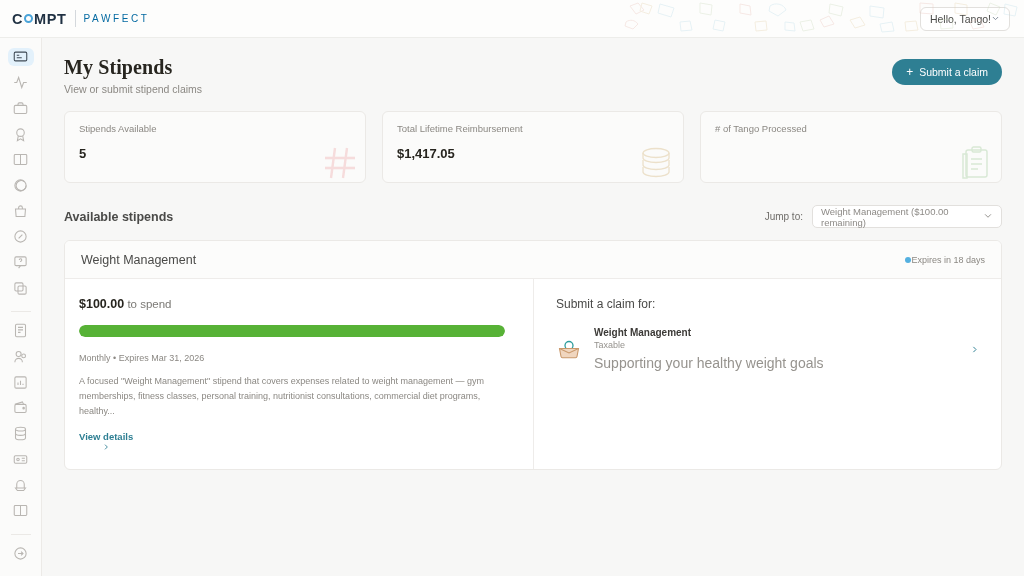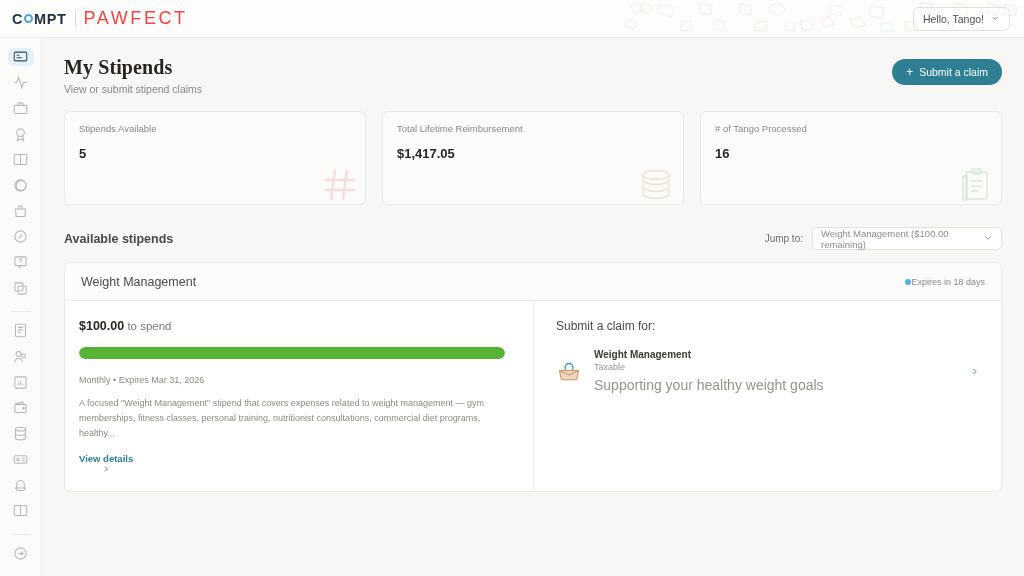--- a/index.html
+++ b/index.html
@@ -50,29 +50,29 @@
     font-size: 14.5px; font-weight: bold; letter-spacing: .6px;
     color: #1f3042; display: flex; align-items: center;
   }
   .logo-o {
     display: inline-block; width: 9px; height: 9px;
     border: 2px solid #4aa3d8; border-radius: 50%;
     margin: 0 1px;
   }
   .logo-div { width: 1px; height: 17px; background: #d4d8dc; }
   .logo-pawfect {
-    font-size: 18px; letter-spacing: 2.6px; color: #ef4444; font-weight: 400;
+    font-size: 10px; letter-spacing: 2.6px; color: #0369a1; font-weight: 400;
   }
   .topbar-doodles {
     position: absolute; left: 620px; right: 0; top: 0; bottom: 0;
     overflow: hidden; pointer-events: none; opacity: .33;
   }
   .topbar-right { margin-left: auto; display: flex; align-items: center; }
   .user-chip {
-    display: flex; align-items: center; gap: 7px;
+    display: flex; align-items: center; gap: 0;
     border: 1px solid #e2e0dd; background: #fff;
     border-radius: 6px; padding: 5px 9px;
     font-size: 10.5px; color: #4a4a48;
   }
   .user-chip svg { width: 9px; height: 9px; color: #7b8794; }
 
   
   .content { position: absolute; top: 38px; left: 0; right: 0; bottom: 0; overflow: hidden; }
   .page-head { display: flex; align-items: flex-start; padding: 18px 22px 0 22px; }
   .page-title {
@@ -86,21 +86,21 @@
     border: none; border-radius: 14px;
     font-size: 10.5px; padding: 7px 14px;
     display: flex; align-items: center; gap: 6px;
     font-family: "Liberation Sans", sans-serif;
   }
   .btn-submit .plus { font-size: 12px; line-height: 1; }
 
   
   .stats { display: flex; gap: 16px; padding: 16px 22px 0 22px; }
   .stat-card {
-    flex: 1 1 0; height: 94px;
+    flex: 1 1 0; height: 72px;
     background: #fbfbfa; border: 1px solid #ebe9e6; border-radius: 6px;
     position: relative; overflow: hidden; padding: 11px 14px;
   }
   .stat-label { font-size: 9.5px; color: #8b8883; }
   .stat-value { font-size: 13px; font-weight: bold; color: #27251f; margin-top: 12px; }
   .stat-deco { position: absolute; right: 8px; bottom: 2px; opacity: .55; }
   .stat-deco svg { display: block; }
 
   
   .section-row {
@@ -417,21 +417,20 @@
               <ellipse cx="19" cy="7" rx="13" ry="4.5"></ellipse>
               <path d="M6 7v5c0 2.5 5.8 4.5 13 4.5S32 14.5 32 12V7"></path>
               <path d="M6 14v5c0 2.5 5.8 4.5 13 4.5S32 21.5 32 19v-5"></path>
               <path d="M6 21v5c0 2.5 5.8 4.5 13 4.5S32 28.5 32 26v-5"></path>
             </svg>
           </div>
         </div>
 
         <div class="stat-card">
           <div class="stat-label"># of Tango Processed</div>
-          <div class="stat-value">16</div>
           <div class="stat-deco">
             <svg width="34" height="34" viewBox="0 0 34 34" fill="none" stroke="#bcd9b6" stroke-width="1.4">
               <rect x="7" y="4" width="21" height="27" rx="2"></rect>
               <rect x="13" y="1" width="9" height="5" rx="1.5"></rect>
               <path d="M12 13h11M12 18h11M12 23h7"></path>
               <path d="M4 8h4v24H4z"></path>
             </svg>
           </div>
         </div>
       </div>

